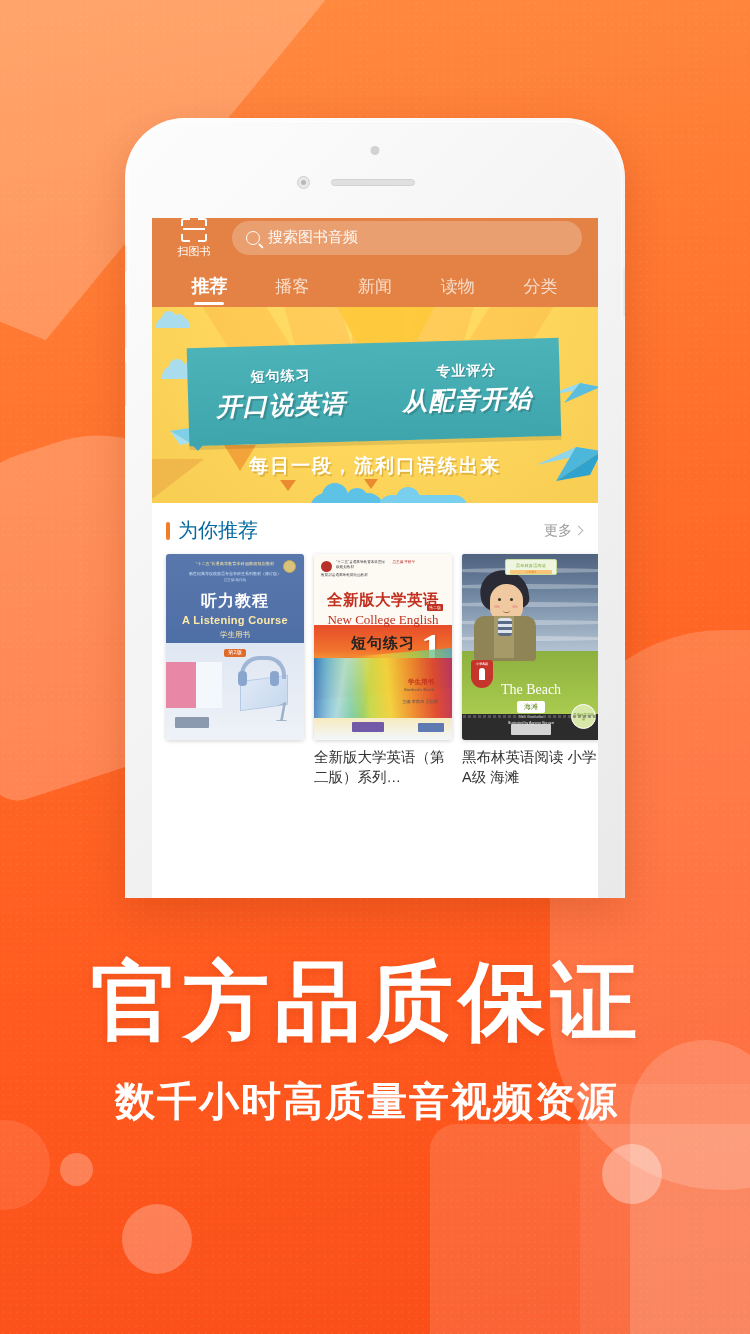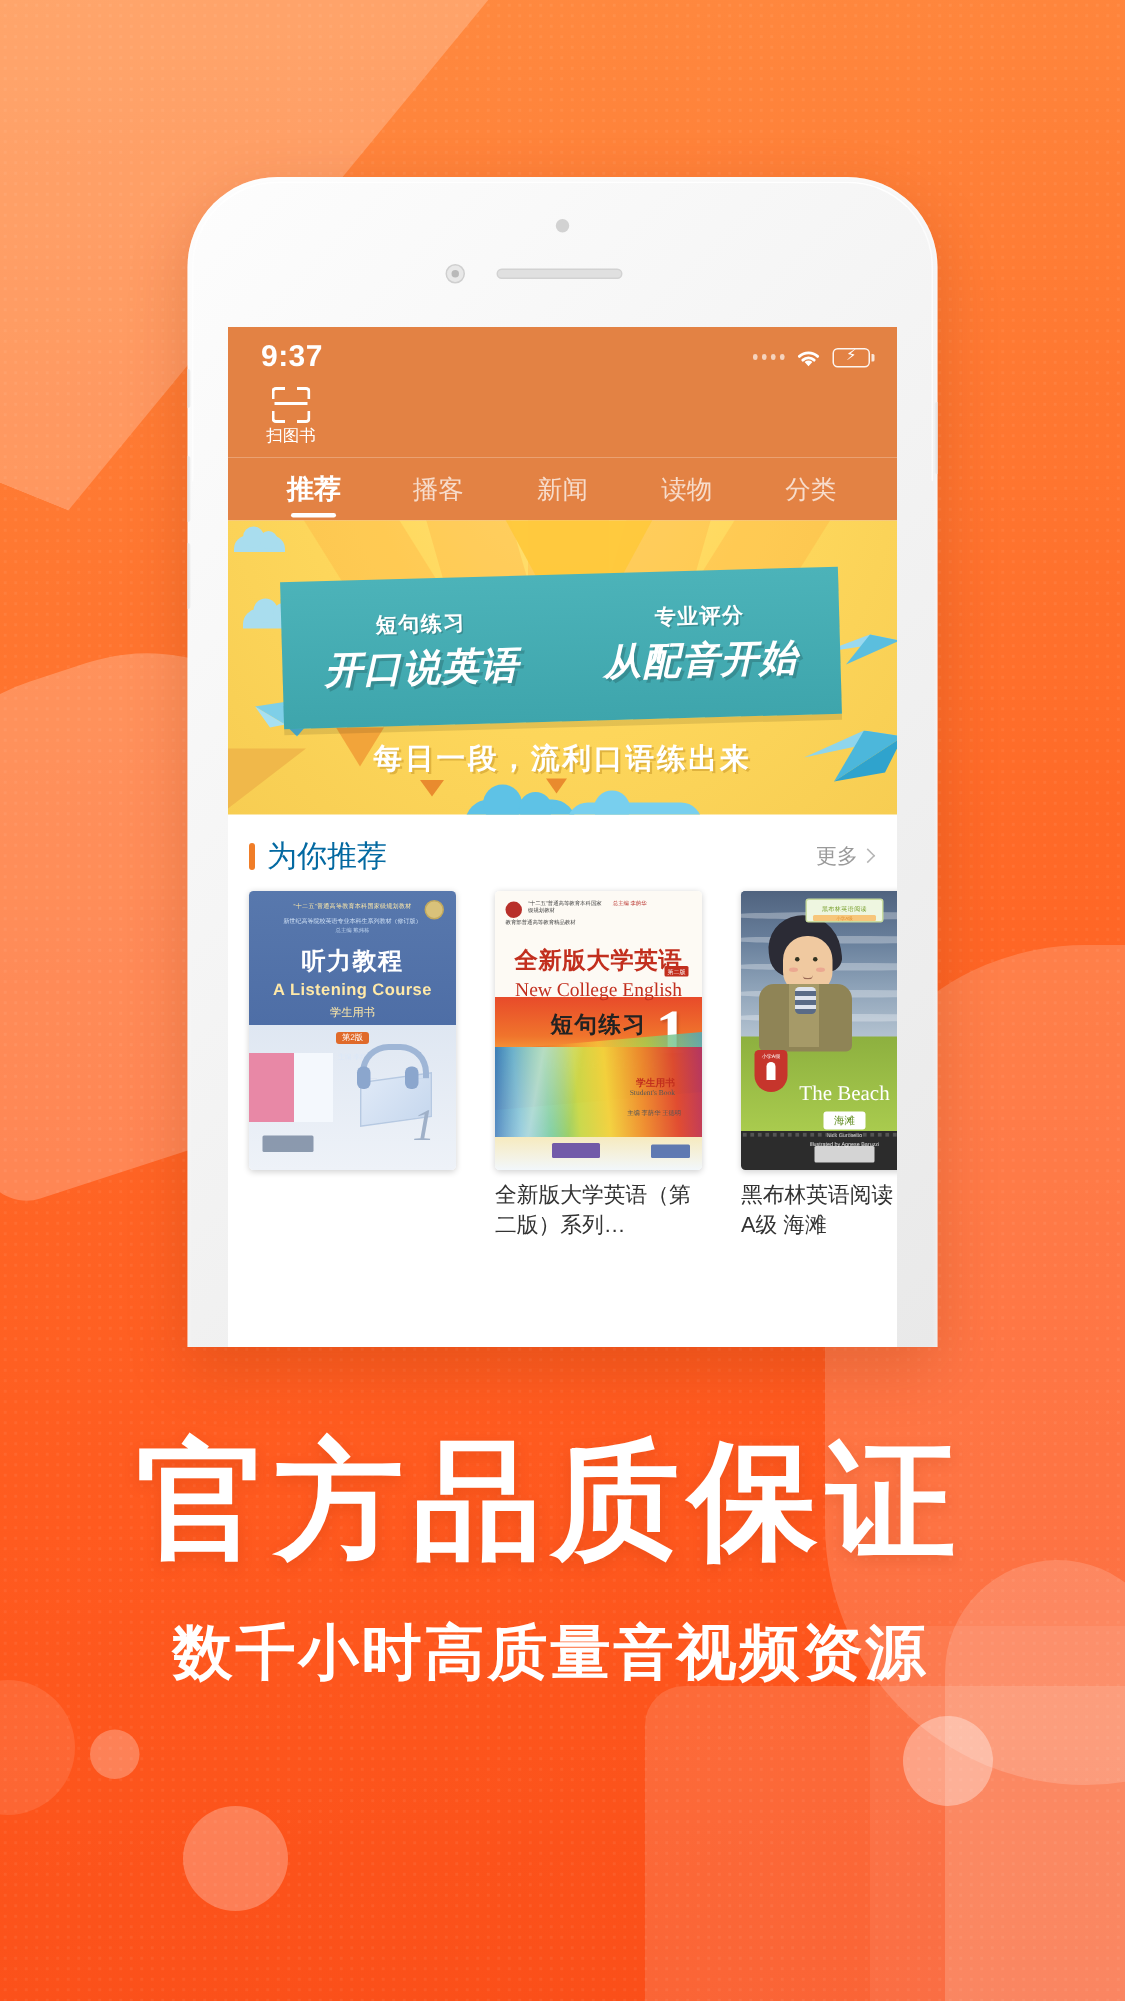--- a/index.html
+++ b/index.html
@@ -209,21 +209,21 @@
   
   .sec-head { display:flex; align-items:center; justify-content:space-between;
               padding:14px 16px 10px 14px; background:#fff; }
   .sec-title { display:flex; align-items:center; gap:8px; }
   .sec-bar { width:4px; height:18px; background:#f07d28; border-radius:2px; }
   .sec-text { font-size:20px; color:#0369a1; }
   .sec-more { font-size:14px; color:#9a9a9a; display:flex; align-items:center; gap:3px; }
   .chev { width:7px; height:7px; border-right:1.6px solid #b5b5b5; border-top:1.6px solid #b5b5b5;
           transform:rotate(45deg); display:inline-block; }
 
-  .cards { display:flex; gap:26px; padding:0 14px; background:#fff; }
+  .cards { display:flex; gap:10px; padding:0 14px; background:#fff; }
   .card { width:138px; }
   .cover { width:138px; height:186px; border-radius:3px; overflow:hidden; position:relative;
            box-shadow:0 1px 4px rgba(0,0,0,.18); }
   .card-title { font-size:14.5px; color:#333; line-height:1.35; margin-top:8px;
                 height:40px; overflow:hidden; }
 
   
   .cv1 { background:linear-gradient(180deg,#5878ad 0%,#4e6ea6 48%,#dfe7f2 48%,#eef2f8 100%); }
   .cv1 .top { padding:7px 8px 0; text-align:center; }
   .cv1 .badge-row { font-size:4px; color:#ffe9a8; letter-spacing:.2px; }
@@ -372,50 +372,35 @@
   <div class="cam-dot"></div>
   <div class="cam-lens"></div>
   <div class="speaker"></div>
   <div class="btn-side btn-mute"></div>
   <div class="btn-side btn-volup"></div>
   <div class="btn-side btn-voldn"></div>
   <div class="btn-power"></div>
 
   <div class="screen">
 
-    <div class="statusbar">
-      <div class="clock">9:37</div>
-      <div class="status-right">
-        <span class="sig-dots">
-          <i></i>
-            <i></i>
-            <i></i>
-            <i></i>
-        </span>
-        <svg width="18" height="13" viewBox="0 0 18 13">
-          <path d="M9 12.2 6.4 9.3a3.9 3.9 0 0 1 5.2 0z" fill="#fff"></path>
-          <path d="M2.9 5.6a9 9 0 0 1 12.2 0" stroke="#fff" stroke-width="1.9" fill="none" stroke-linecap="round"></path>
-          <path d="M5.2 8.1a5.6 5.6 0 0 1 7.6 0" stroke="#fff" stroke-width="1.9" fill="none" stroke-linecap="round"></path>
-        </svg>
-        <span class="batt">
-          <span class="batt-bolt">⚡</span>
-        </span>
-      </div>
-    </div>
 
     <div class="searchrow">
       <div class="scanbtn">
         <span class="scan-ico">
           <span class="c1"></span>
             <span class="c2"></span>
             <span class="c3"></span>
             <span class="c4"></span>
           <span class="bar"></span>
         </span>
         <span class="scan-label">扫图书</span>
+      </div>
+      <div class="searchbox">
+        <span class="mag"></span>
+        <span class="search-ph">搜索图书音频</span>
       </div>
     </div>
 
     <div class="tabs">
       <div class="tab active">推荐</div>
       <div class="tab">播客</div>
       <div class="tab">新闻</div>
       <div class="tab">读物</div>
       <div class="tab">分类</div>
     </div>

